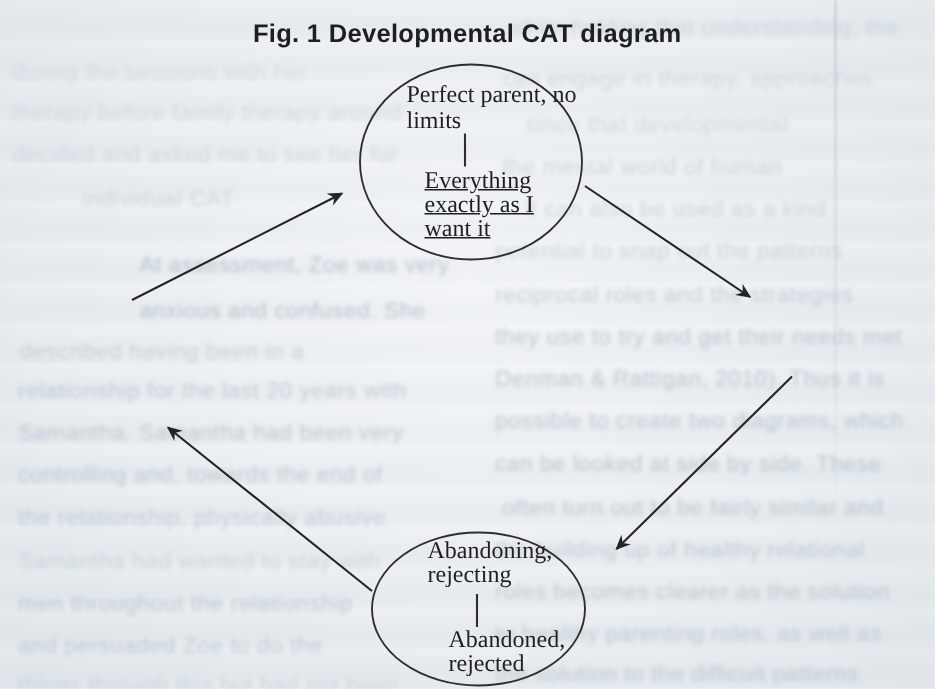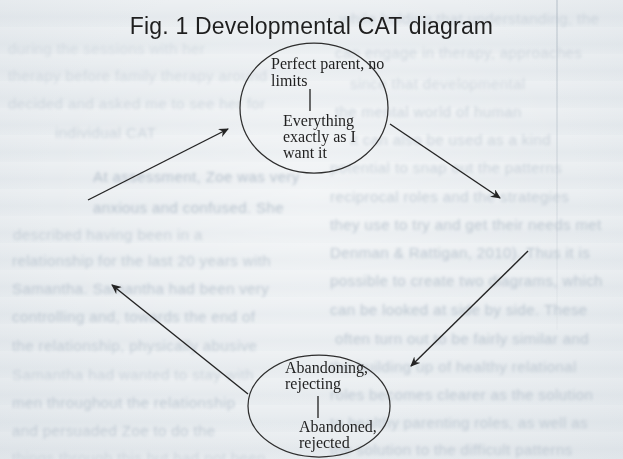--- a/index.html
+++ b/index.html
@@ -27,29 +27,29 @@
   .ghost{
     position:absolute;white-space:nowrap;
     font-family:"Liberation Sans", sans-serif;
     font-size:15px;letter-spacing:0.4px;
     color:var(--ghost-ink,#a9b6c3);
     filter:blur(1.4px);
   }
   svg.diagram{position:absolute;left:0;top:0;z-index:2;}
   .title{
     position:absolute;left:0;right:0;top:13px;z-index:3;text-align:center;
-    font-family:"Liberation Sans", sans-serif;font-weight:normal;
-    font-size:23px;letter-spacing:0.2px;color:var(--ink,#1b1b1b);
+    font-family:"Liberation Sans", sans-serif;font-weight:bold;
+    font-size:17px;letter-spacing:0.2px;color:var(--ink,#1b1b1b);
   }
   .dlabel{
     position:absolute;z-index:3;white-space:pre-line;
     font-size:16px;line-height:16.5px;color:var(--ink,#1f1f1f);
   }
   .lbl-top-upper{left:271px;top:55px;line-height:17px;}
-  .lbl-top-lower{left:283px;top:113px;line-height:16px;}
+  .lbl-top-lower{left:283px;top:113px;line-height:16px;text-decoration:underline;}
   .lbl-bot-upper{left:285px;top:360px;line-height:15.5px;}
   .lbl-bot-lower{left:299px;top:419px;line-height:15.5px;}
   .lbl-right{left:489px;top:218px;}
   .lbl-left{left:12px;top:210px;line-height:14.6px;}
 </style>
 </head>
 <body style="--ink: #1f1f1f; --ghost-ink: #a9b6c3; background: rgb(233, 237, 240);">
 
 <div class="page">
 

